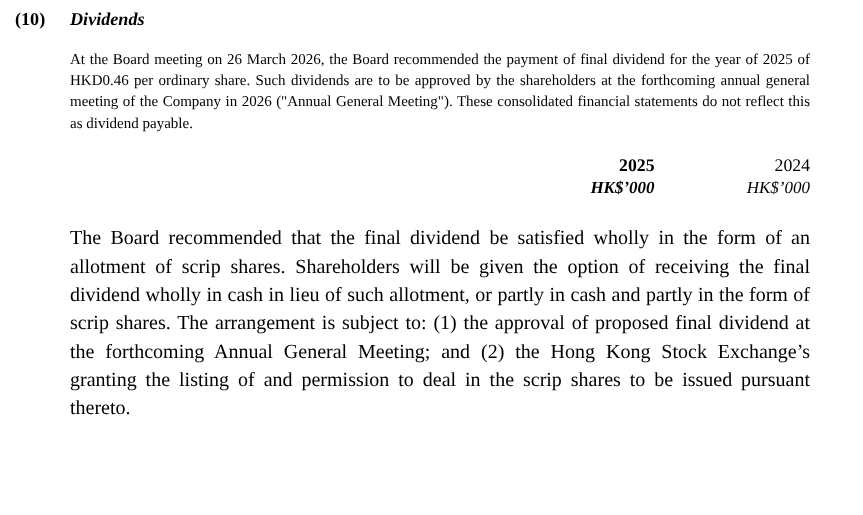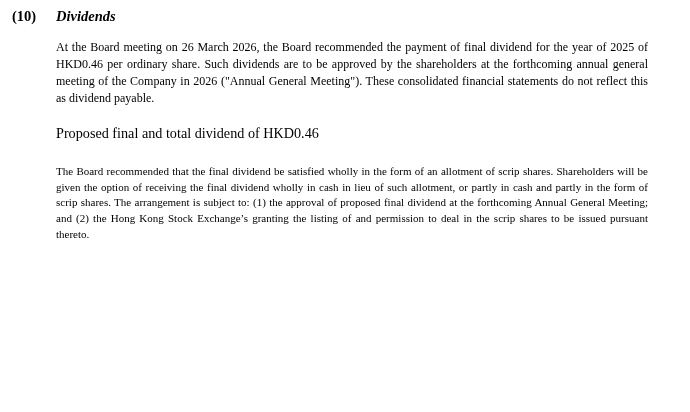--- a/index.html
+++ b/index.html
@@ -101,21 +101,21 @@
     border-bottom: 3px double #000;
     padding: 1px 0 2px 0;
   }
   .val.prior {
     font-weight: normal;
   }
   .closing {
     margin-left: 44px;
     margin-right: 8px;
     margin-top: 22px;
-    font-size: 11px;
+    font-size: 16px;
     line-height: 1.42;
     text-align: justify;
     text-justify: inter-word;
     font-family: Liberation Serif, serif;
   }
 </style>
 </head>
 <body>
 
 <div class="page">
@@ -125,24 +125,29 @@
     <span class="note-title">Dividends</span>
   </div>
 
   <div class="body-block">
     <p class="para">At the Board meeting on 26 March 2026, the Board recommended the payment of final dividend for the year of 2025 of HKD0.46 per ordinary share.  Such dividends are to be approved by the shareholders at the forthcoming annual general meeting of the Company in 2026 ("Annual General Meeting"). These consolidated financial statements do not reflect this as dividend payable.</p>
   </div>
 
   <div class="table-wrap">
     <table class="div-table">
       <tbody>
+          <tr>
+        <td class="col-label"></td>
+        <td class="col-num hdr-year">2025</td>
+        <td class="col-num hdr-year prior">2024</td>
+      </tr>
       <tr>
-        <td class="col-label label-line1">Proposed final and total dividend of HKD0.46</td>
-        <td class="col-num"></td>
-        <td class="col-num"></td>
+        <td class="col-label"></td>
+        <td class="col-num hdr-unit">HK$’000</td>
+        <td class="col-num hdr-unit prior">HK$’000</td>
       </tr>
     </tbody>
       </table>
   </div>
 
   <div class="closing">
     <p class="para">The Board recommended that the final dividend be satisfied wholly in the form of an allotment of scrip shares. Shareholders will be given the option of receiving the final dividend wholly in cash in lieu of such allotment, or partly in cash and partly in the form of scrip shares. The arrangement is subject to: (1) the approval of proposed final dividend at the forthcoming Annual General Meeting; and (2) the Hong Kong Stock Exchange’s granting the listing of and permission to deal in the scrip shares to be issued pursuant thereto.</p>
   </div>
 
 </div>

